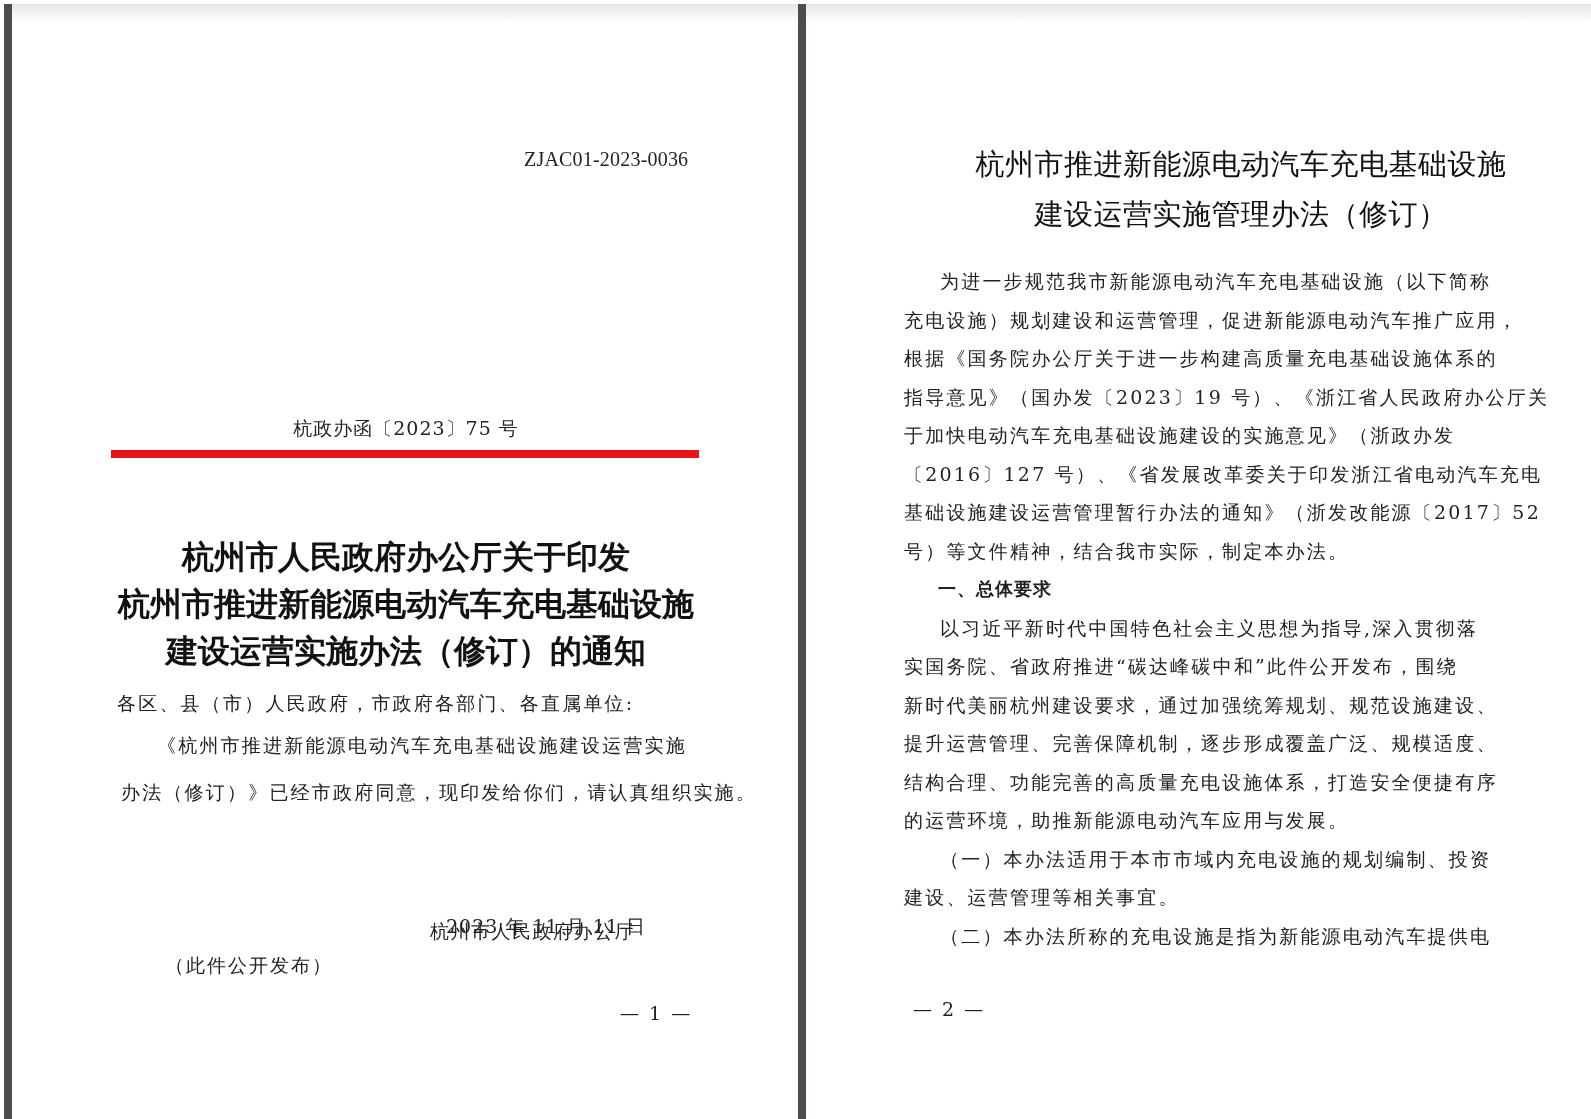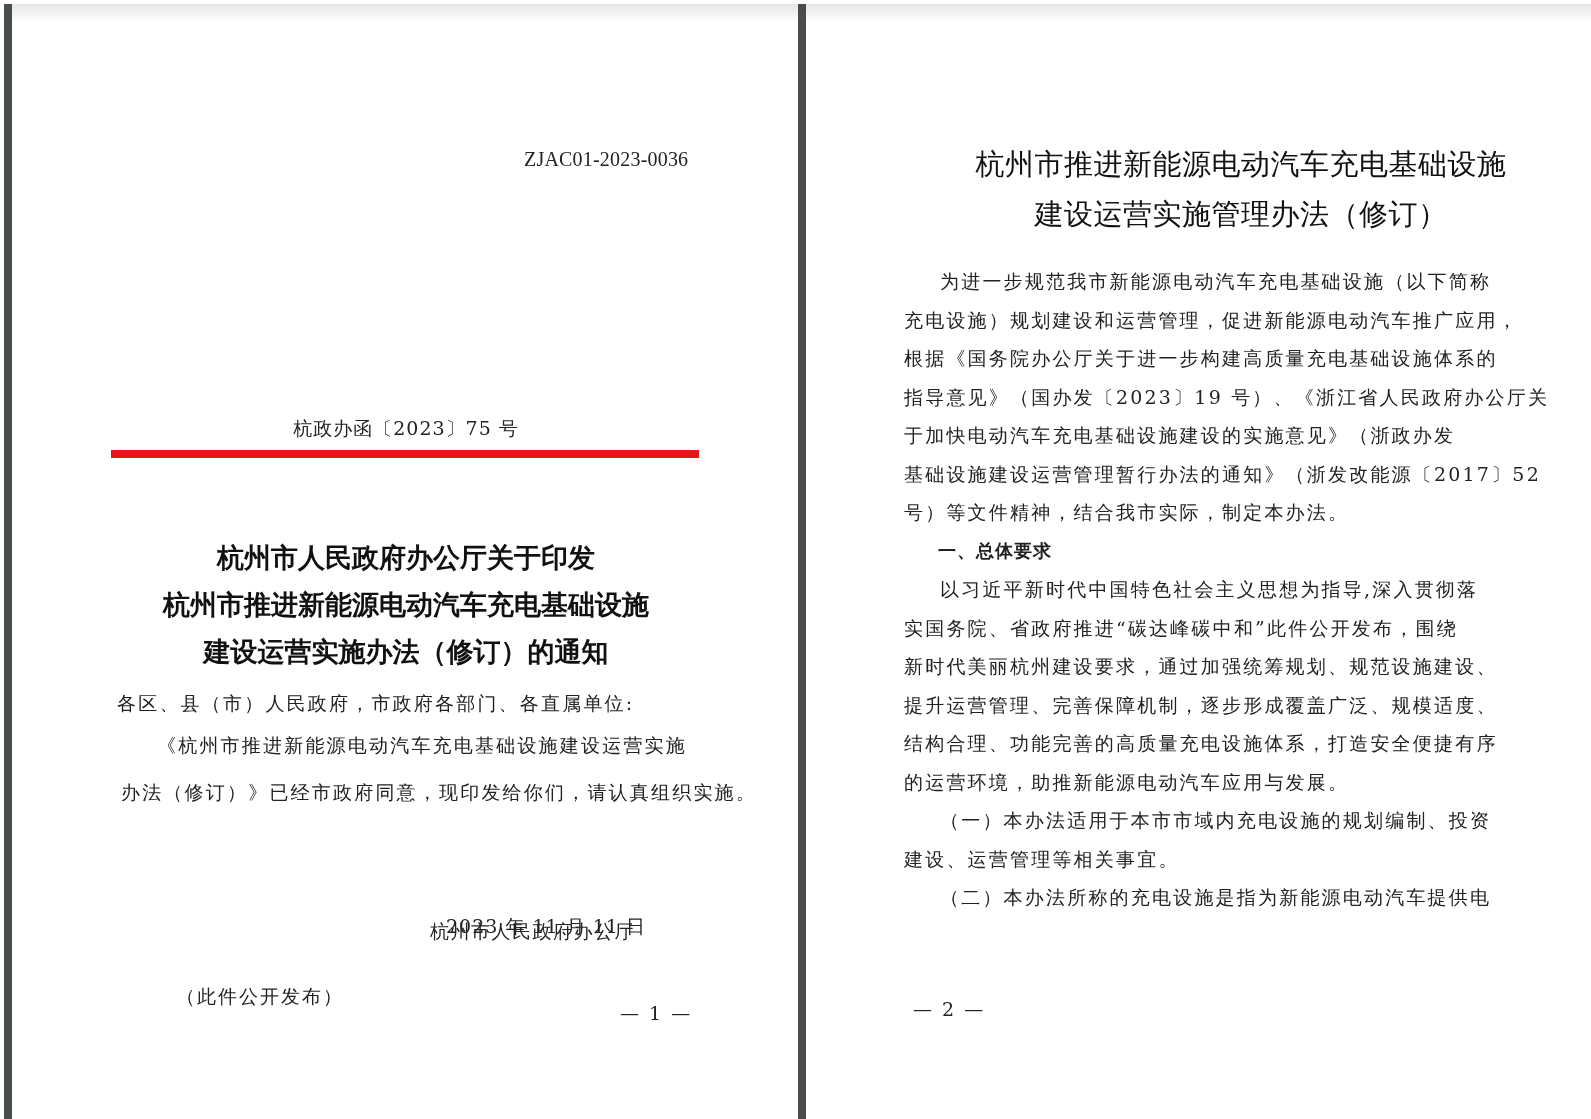--- a/index.html
+++ b/index.html
@@ -20,29 +20,29 @@
 
     
     .doc-code { position: absolute; left: 514px; top: 140px; font-family: "Liberation Serif", serif;
       font-size: 20px; letter-spacing: 0.2px; color: #222; }
     .red-header { position: absolute; left: 110px; top: 272px; width: 580px; text-align: center;
       font-size: 46px; font-weight: bold; color: #e8151b; letter-spacing: 1px; line-height: 56px; }
     .doc-number { position: absolute; left: 100px; top: 408px; width: 600px; text-align: center;
       font-size: 19px; color: #222; letter-spacing: 1px; }
     .red-rule { position: absolute; left: 105px; top: 446px; width: 588px; height: 4px; background: #e8151b; }
     .notice-title { position: absolute; left: 100px; top: 526px; width: 600px; text-align: center;
-      font-size: 27px; font-weight: bold; line-height: 39px; color: #111; }
+      font-size: 32px; font-weight: bold; line-height: 39px; color: #111; }
     .notice-title div { white-space: nowrap; }
     .body-text { font-size: 19px; line-height: 38.5px; color: #222; letter-spacing: 2.2px; white-space: nowrap; }
     .salutation { position: absolute; left: 107px; top: 676px; }
     .notice-body { position: absolute; left: 107px; top: 714px; width: 590px; }
     .notice-body .indent { padding-left: 40px; }
     .issuer { position: absolute; left: 420px; top: 868px; font-size: 19px; letter-spacing: 1.5px; color: #222; margin-top: 43px; }
     .issue-date { position: absolute; left: 436px; top: 906px; font-size: 19px; letter-spacing: 1px; color: #222; }
-    .public-note { position: absolute; left: 166px; top: 945px; font-size: 19px; letter-spacing: 2px; color: #222; margin-top: 31px; }
+    .public-note { position: absolute; left: 155px; top: 945px; font-size: 19px; letter-spacing: 2px; color: #222; }
     .page-num-1 { position: absolute; left: 610px; top: 994px; font-size: 19px; color: #222; letter-spacing: 2px; }
 
     
     .reg-title { position: absolute; left: 0; top: 131px; width: 880px; text-align: center;
       font-size: 29px; line-height: 42px; color: #111; letter-spacing: 0.5px; }
     .reg-body { position: absolute; left: 95px; top: 250px; width: 580px; }
     .reg-body .line { height: 38.5px; }
     .reg-body .indent { padding-left: 40px; }
     .reg-body .heading { padding-left: 38px; font-family: "DejaVu Sans", "Liberation Sans", sans-serif;
       font-weight: bold; letter-spacing: 1px; font-size: 18px; }
@@ -85,20 +85,21 @@
       <div>杭州市推进新能源电动汽车充电基础设施</div>
       <div>建设运营实施管理办法（修订）</div>
     </div>
 
     <div class="reg-body body-text" id="reg-body">
         <div class="line indent">为进一步规范我市新能源电动汽车充电基础设施（以下简称</div>
         <div class="line">充电设施）规划建设和运营管理，促进新能源电动汽车推广应用，</div>
         <div class="line">根据《国务院办公厅关于进一步构建高质量充电基础设施体系的</div>
         <div class="line">指导意见》（国办发〔2023〕19 号）、《浙江省人民政府办公厅关</div>
         <div class="line">于加快电动汽车充电基础设施建设的实施意见》（浙政办发</div>
+        <div class="line">〔2016〕127 号）、《省发展改革委关于印发浙江省电动汽车充电</div>
         <div class="line">基础设施建设运营管理暂行办法的通知》（浙发改能源〔2017〕52</div>
         <div class="line">号）等文件精神，结合我市实际，制定本办法。</div>
         <div class="line heading">一、总体要求</div>
         <div class="line indent">以习近平新时代中国特色社会主义思想为指导,深入贯彻落</div>
         <div class="line">实国务院、省政府推进“碳达峰碳中和”此件公开发布，围绕</div>
         <div class="line">新时代美丽杭州建设要求，通过加强统筹规划、规范设施建设、</div>
         <div class="line">提升运营管理、完善保障机制，逐步形成覆盖广泛、规模适度、</div>
         <div class="line">结构合理、功能完善的高质量充电设施体系，打造安全便捷有序</div>
         <div class="line">的运营环境，助推新能源电动汽车应用与发展。</div>
         <div class="line indent">（一）本办法适用于本市市域内充电设施的规划编制、投资</div>

